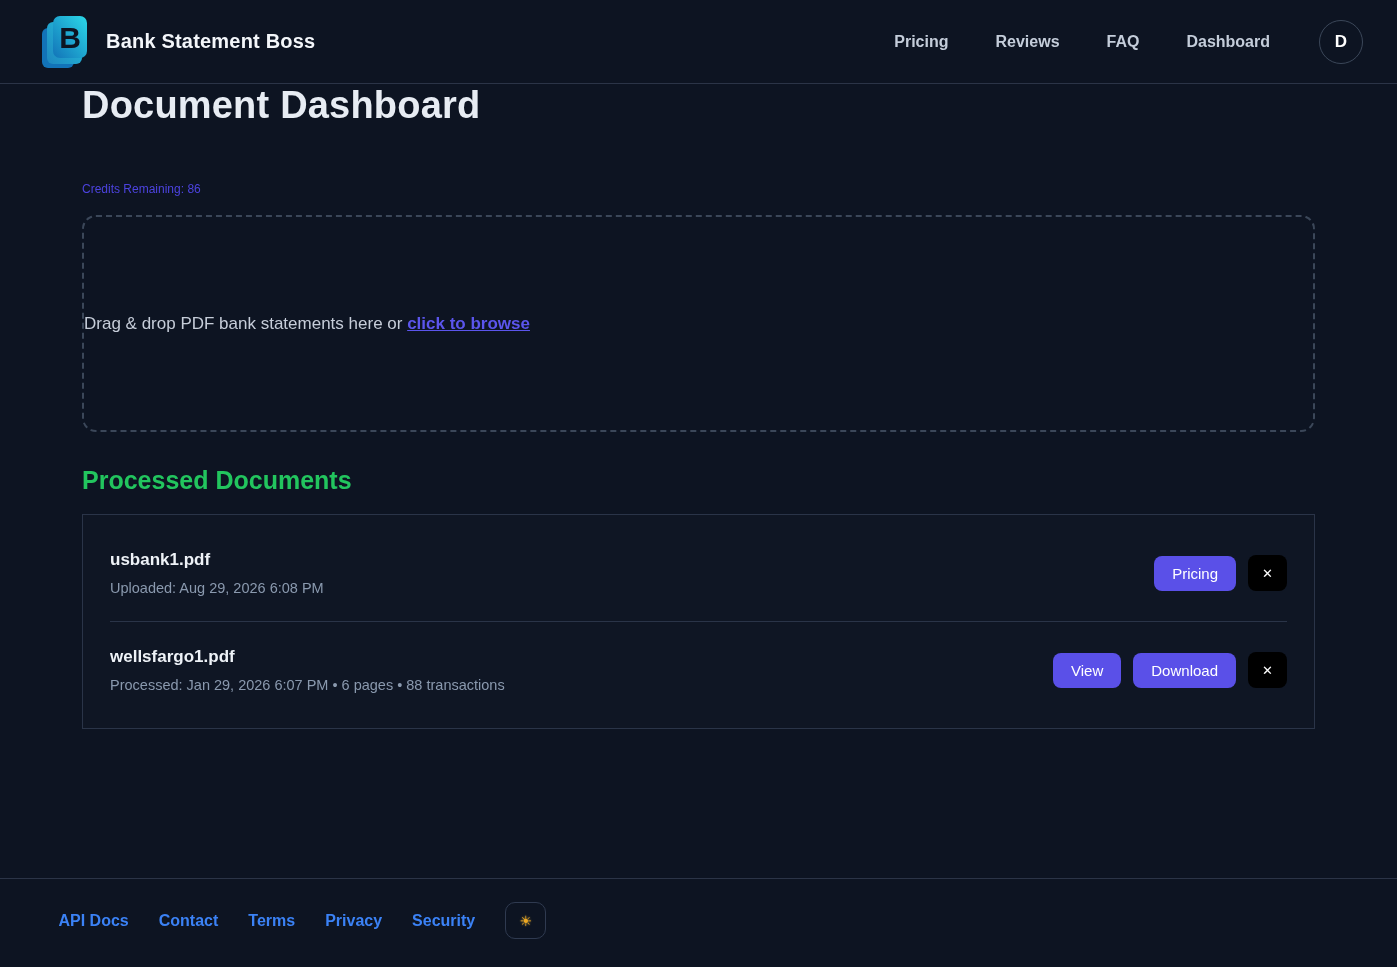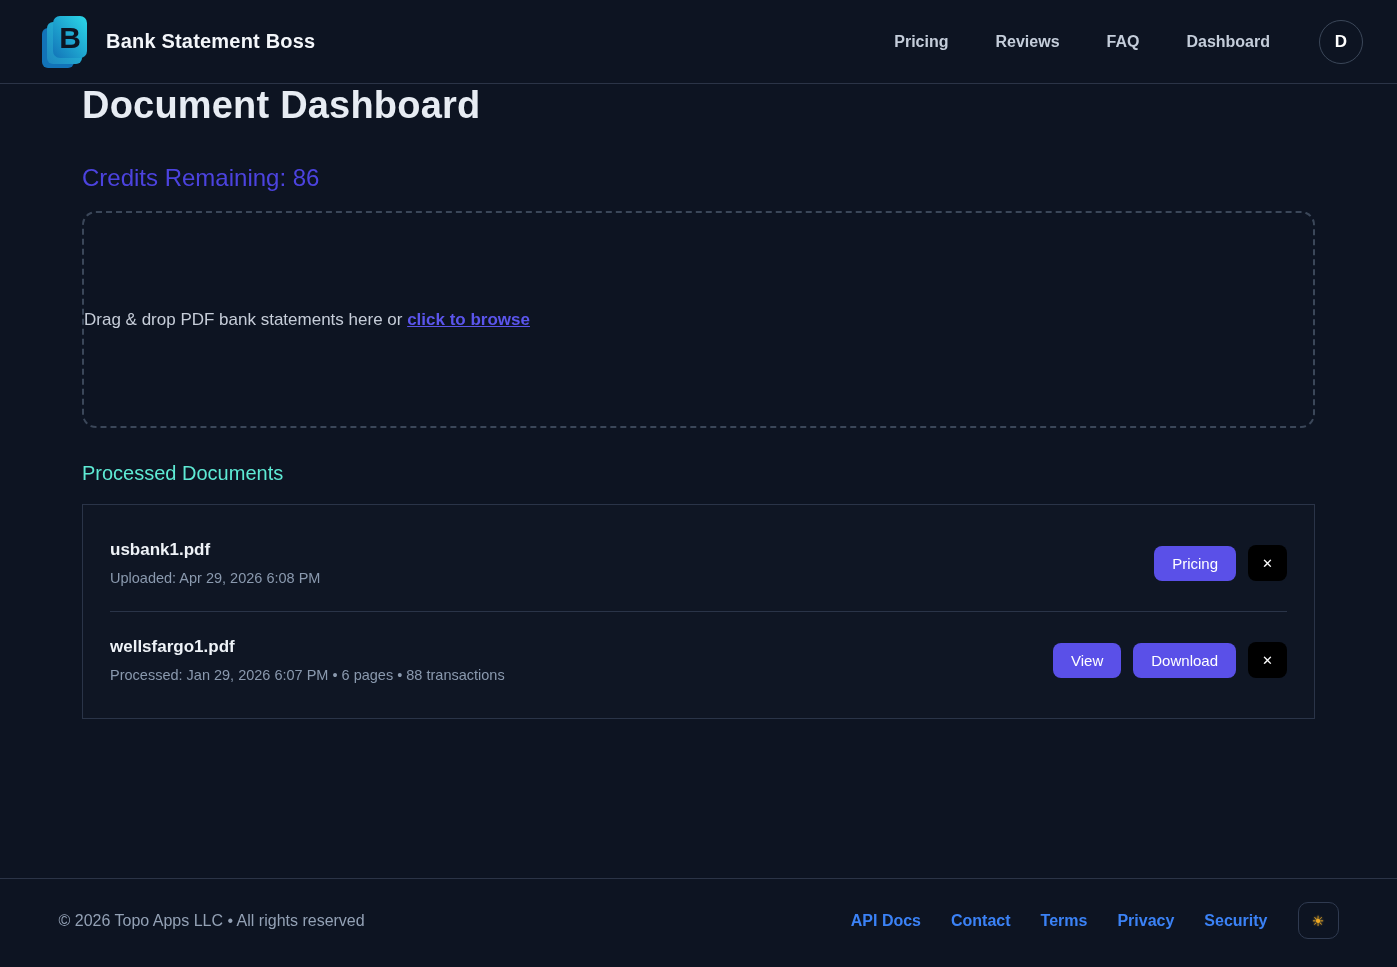--- a/index.html
+++ b/index.html
@@ -31,32 +31,32 @@
   .avatar {
     width:44px; height:44px; border-radius:50%;
     border:1px solid #3b4759;
     display:flex; align-items:center; justify-content:center;
     color:#ffffff; font-size:17px; font-weight:700;
     margin-left:2px; cursor:pointer; background:transparent;
   }
   
   .main { flex:1; width:1233px; max-width:calc(100% - 40px); margin:0 auto; }
   .page-title { font-size:38px; font-weight:700; color:#e7ecf3; letter-spacing:.2px; }
-  .credits { font-size:24px; color:#4c43df; margin-top:37px; }
+  .credits { font-size:12px; color:#4c43df; margin-top:55px; }
   .dropzone {
     margin-top:19px;
     height:217px;
     border:2px dashed #3b4759;
     border-radius:14px;
     display:flex; align-items:center; justify-content:flex-start;
     cursor:pointer;
   }
   .dropzone-text { font-size:17px; color:#c6cdd9; }
   .dropzone-text a { color:#5b55ec; font-weight:700; text-decoration:underline; }
-  .section-title { font-size:20px; font-weight:400; color:#5eead4; margin-top:34px; }
+  .section-title { font-size:25px; font-weight:700; color:#22c55e; margin-top:34px; }
   .doc-card {
     margin-top:19px;
     border:1px solid #2a3448;
     border-radius:0;
     padding:10px 27px;
     background:rgba(255,255,255,0.012);
   }
   .doc-row {
     display:flex; align-items:center; justify-content:space-between;
     padding:25px 0;
@@ -141,21 +141,21 @@
     </div>
   </div>
 
   <h2 class="section-title">Processed Documents</h2>
 
   <div class="doc-card">
 
     <div class="doc-row">
       <div>
         <div class="doc-name">usbank1.pdf</div>
-        <div class="doc-meta">Uploaded: Apr 29, 2026 6:08 PM</div>
+        <div class="doc-meta">Uploaded: Aug 29, 2026 6:08 PM</div>
       </div>
       <div class="doc-actions">
         <button class="btn btn-primary">Pricing</button>
         <button class="btn btn-close">
             <span>✕</span>
           </button>
       </div>
     </div>
 
     <div class="doc-row">
@@ -170,21 +170,20 @@
             <span>✕</span>
           </button>
       </div>
     </div>
 
   </div>
 </div>
 
 <div class="footer">
   <div class="footer-inner">
-    <div class="footer-copy">© 2026 Topo Apps LLC • All rights reserved</div>
     <div class="footer-links">
       <a href="#">API Docs</a>
       <a href="#">Contact</a>
       <a href="#">Terms</a>
       <a href="#">Privacy</a>
       <a href="#">Security</a>
       <button class="theme-toggle">
           <span>☀</span>
         </button>
     </div>

